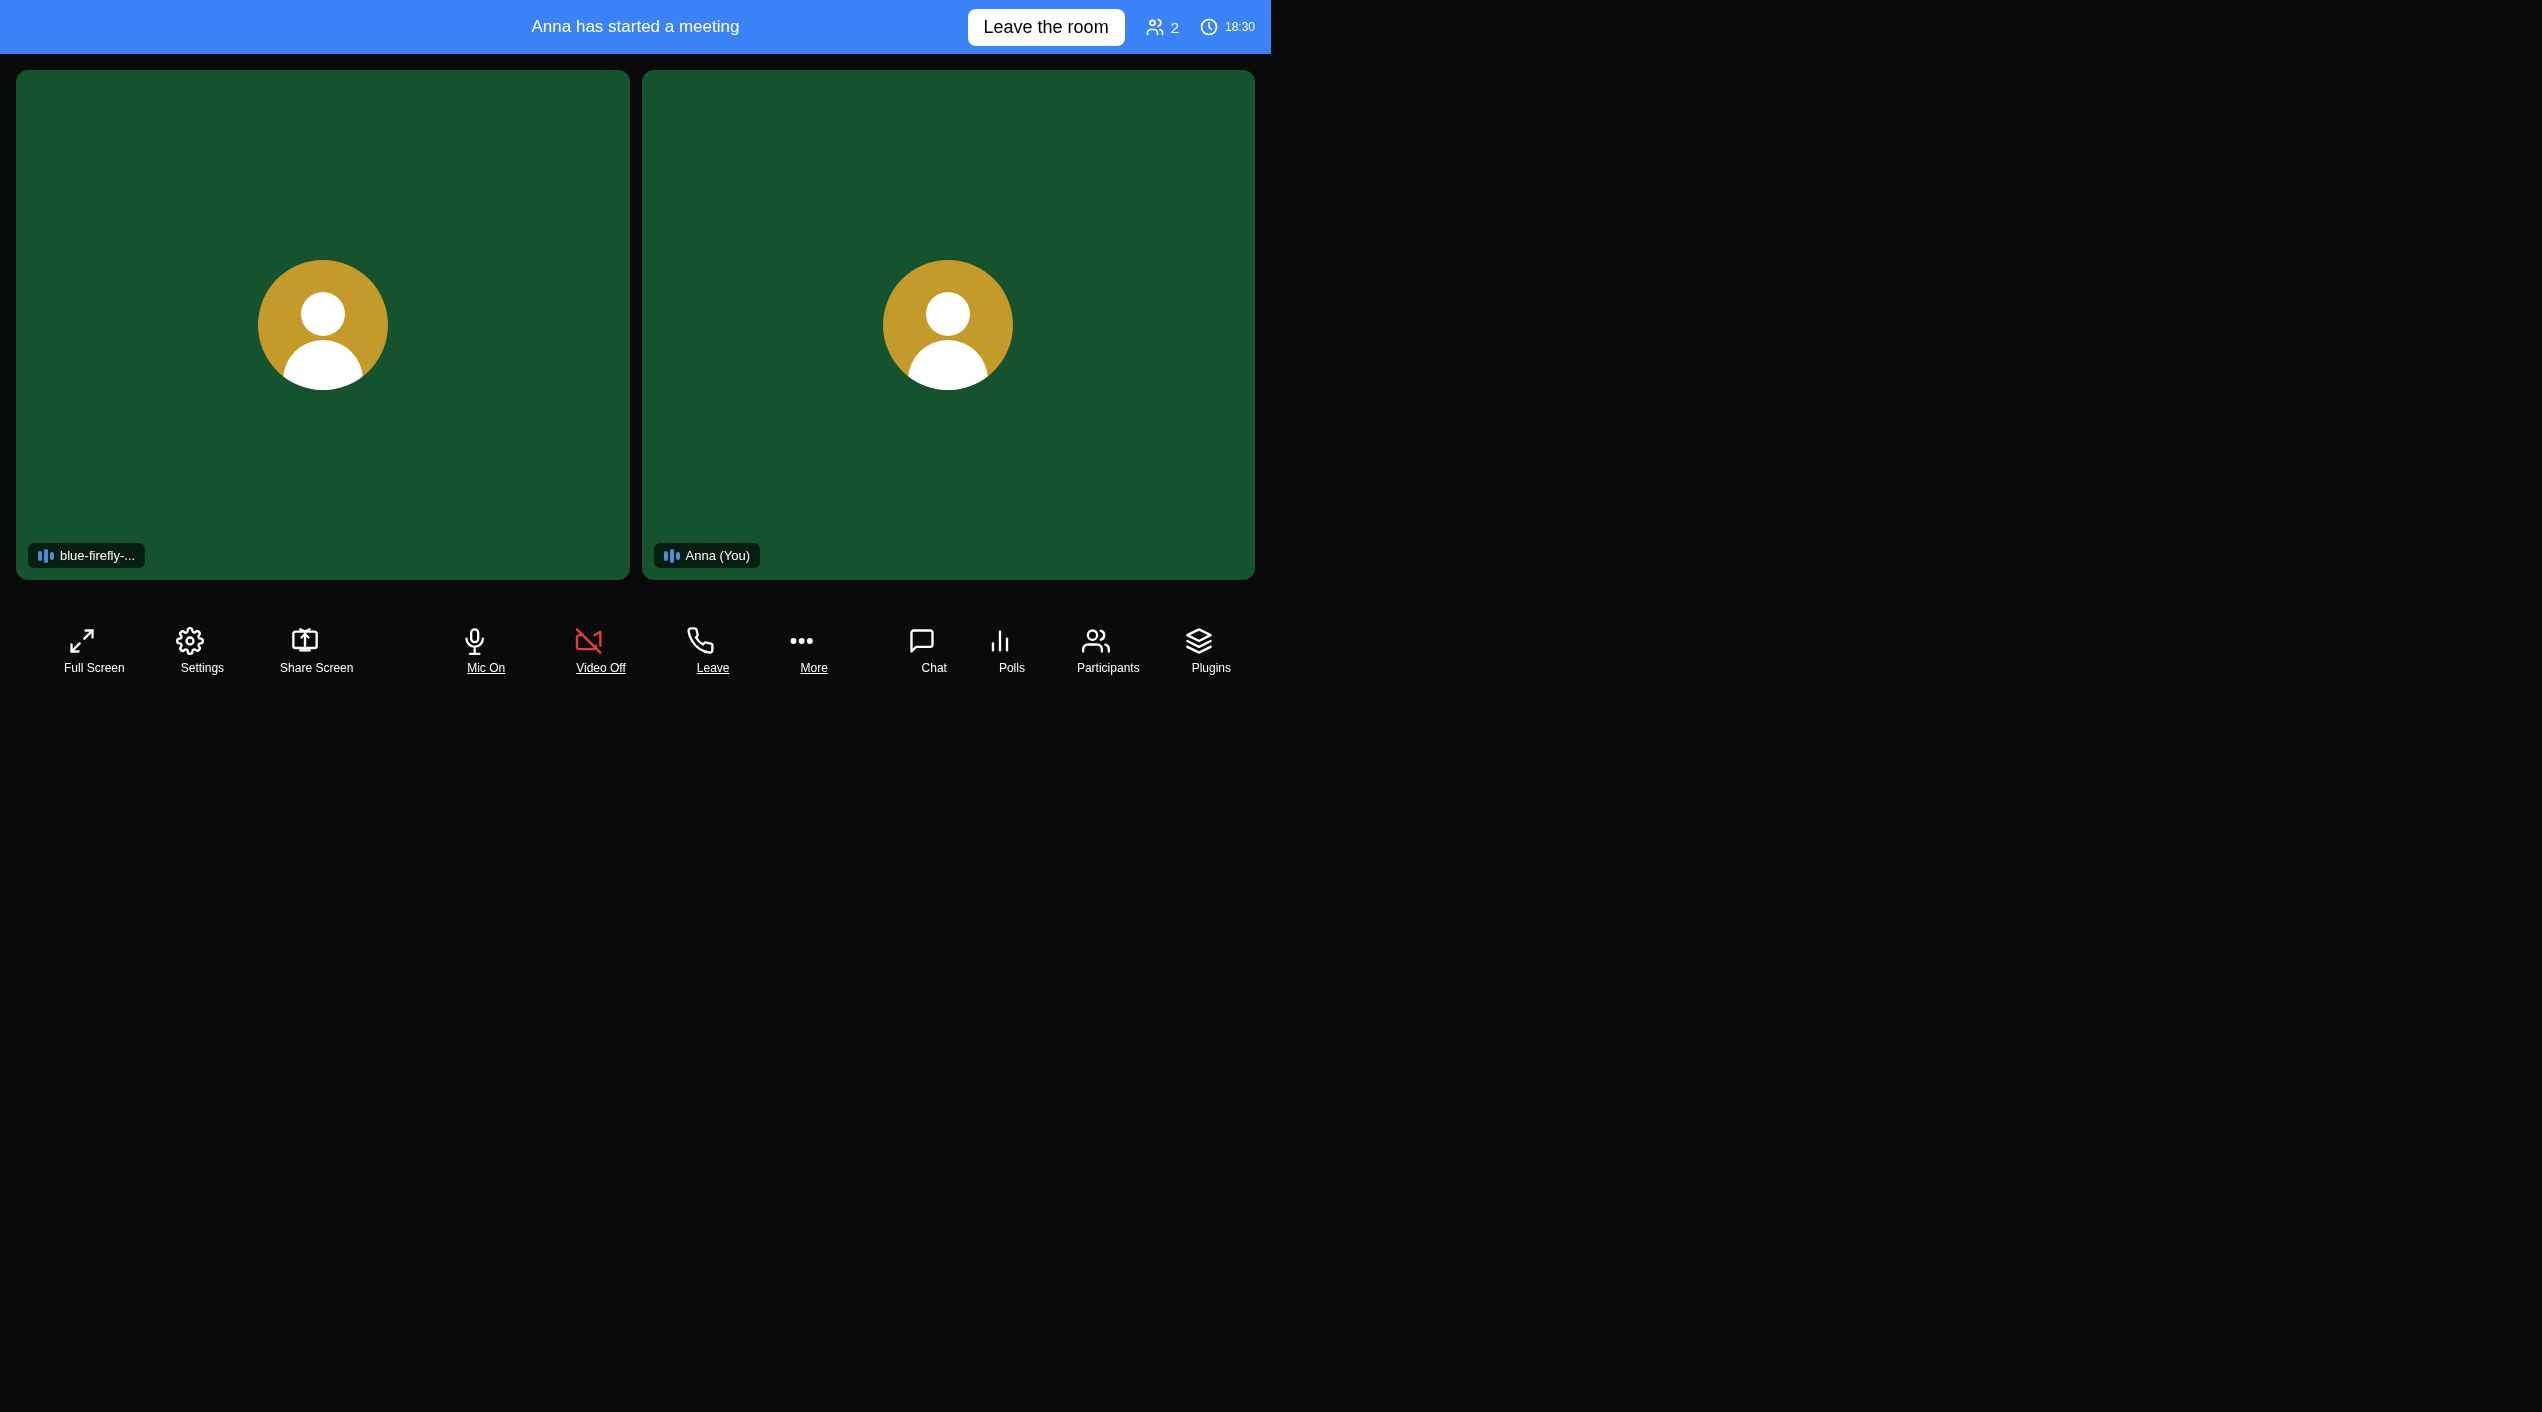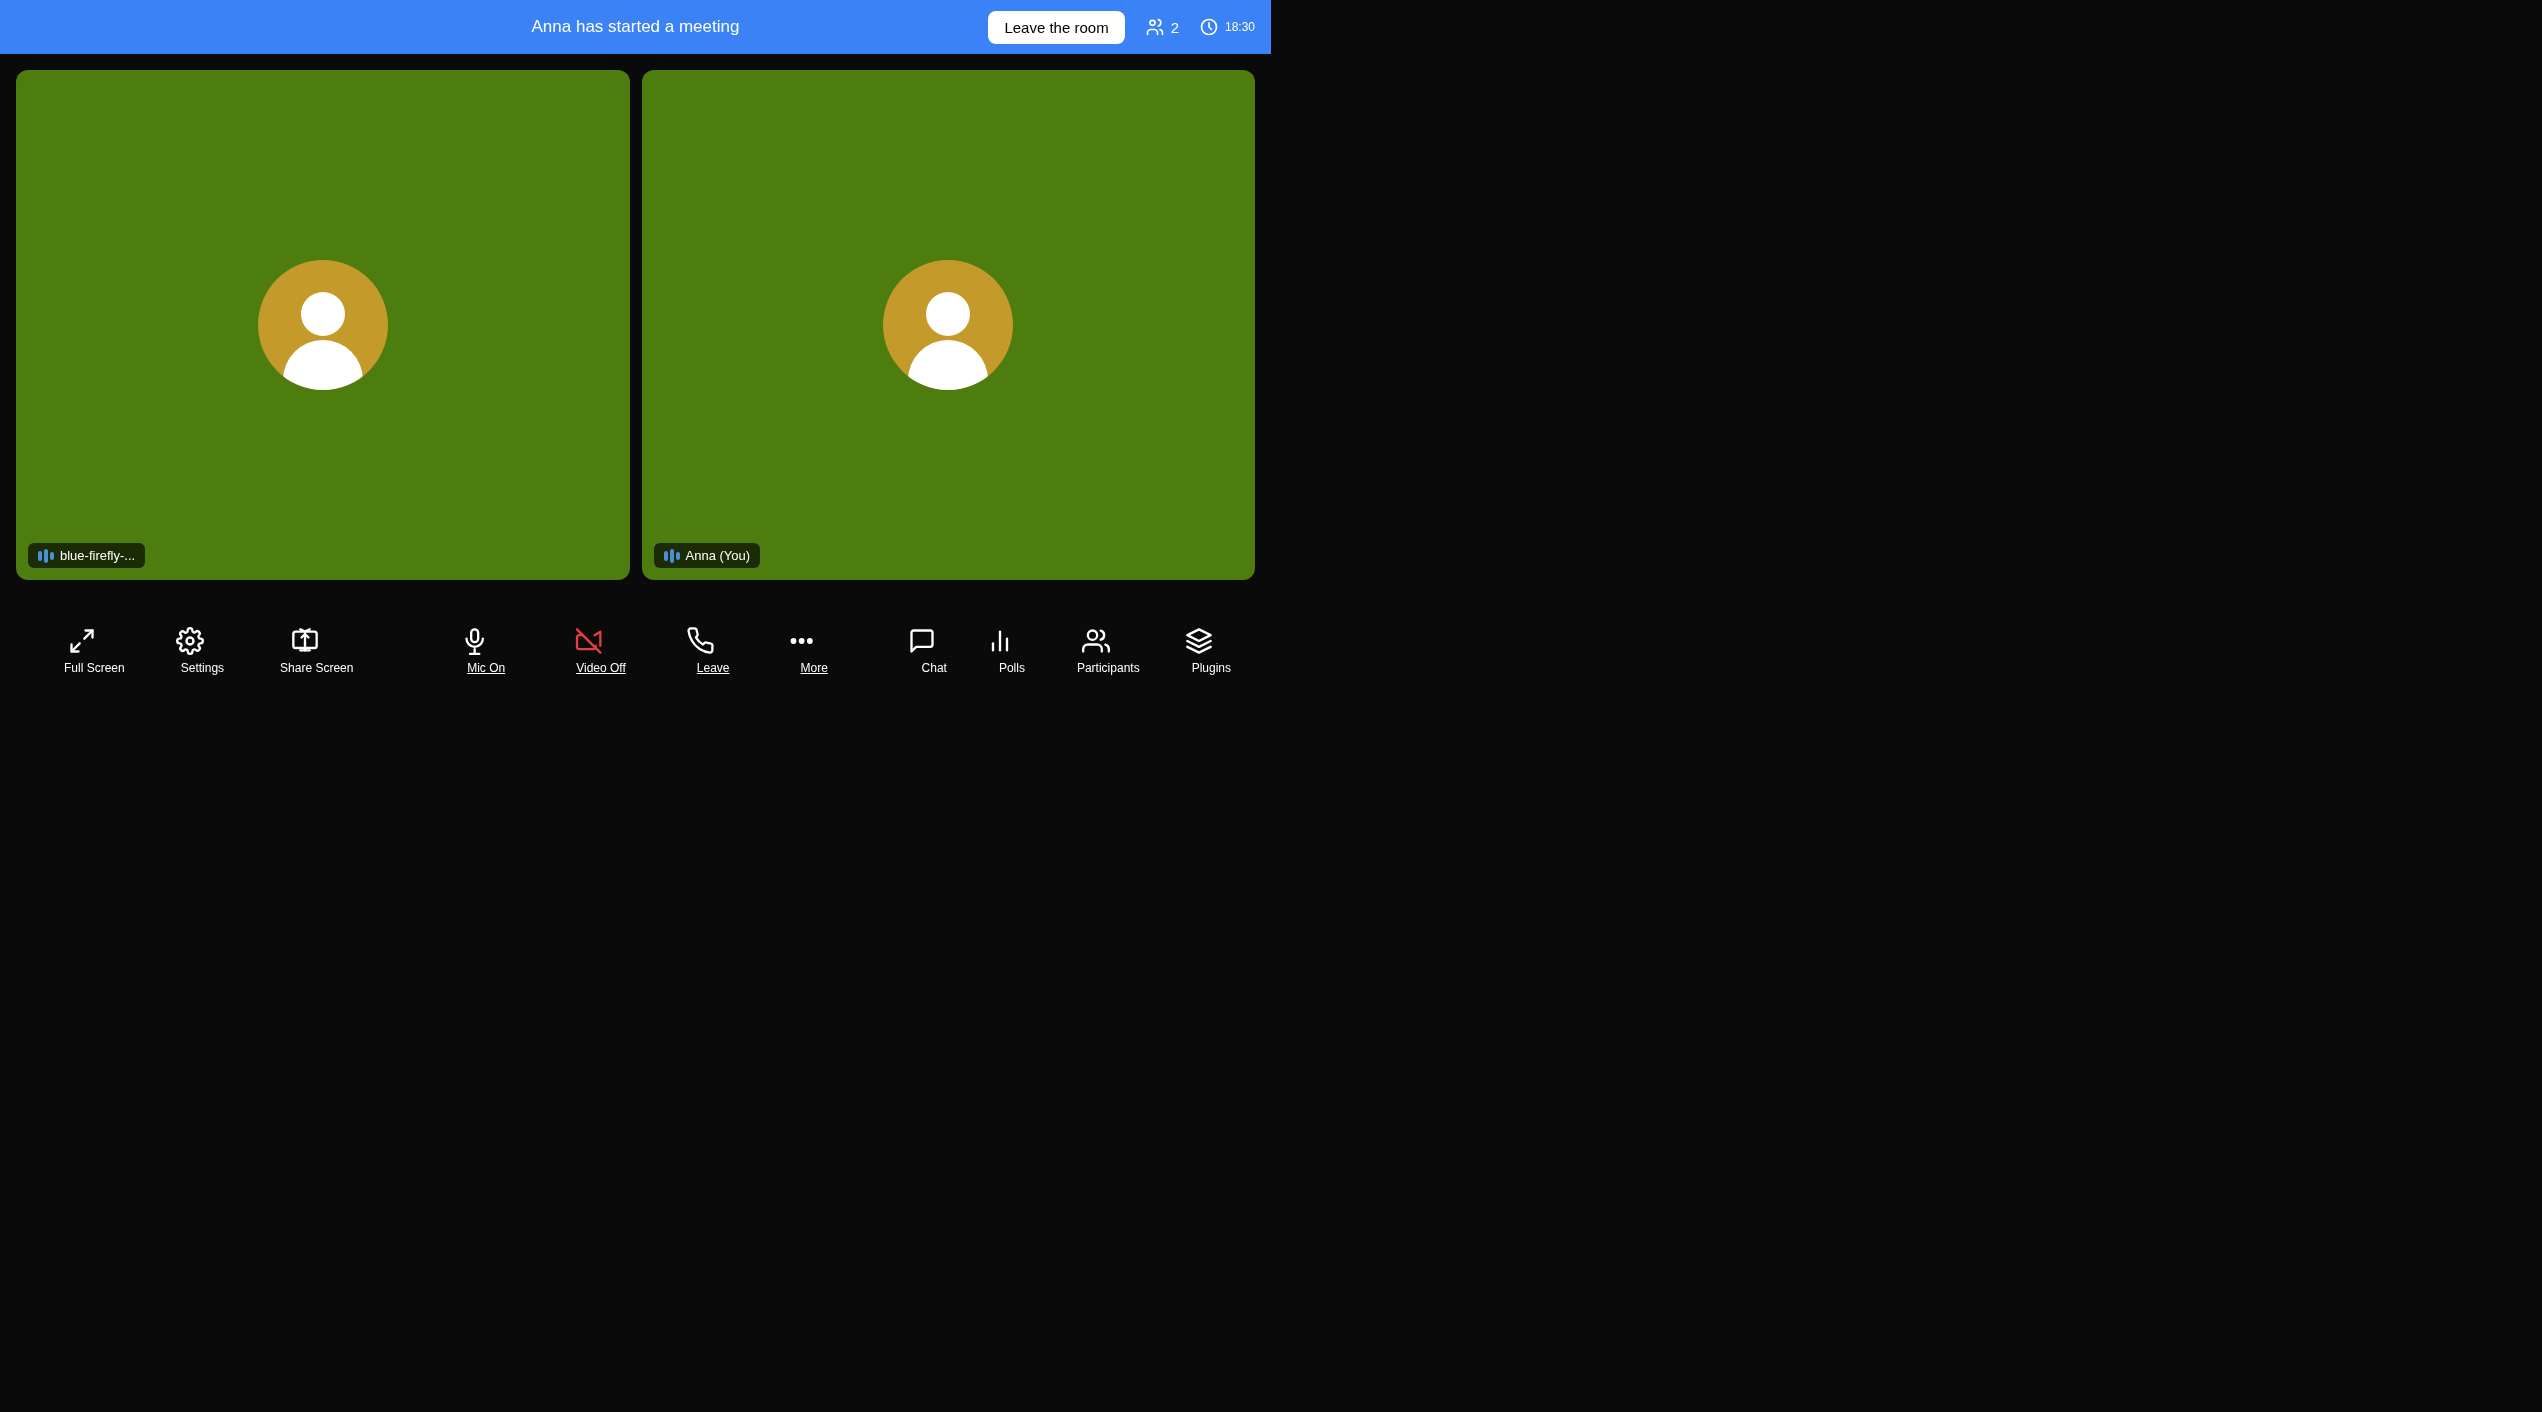--- a/index.html
+++ b/index.html
@@ -35,21 +35,21 @@
       display: flex;
       align-items: center;
       gap: 20px;
     }
     .leave-btn {
       background: #ffffff;
       color: #000000;
       border: none;
       border-radius: 8px;
       padding: 8px 16px;
-      font-size: 15px;
+      font-size: 18px;
       font-weight: 500;
       cursor: pointer;
       white-space: nowrap;
     }
     .header-participants {
       display: flex;
       align-items: center;
       gap: 6px;
       font-size: 15px;
       color: #fff;
@@ -72,21 +72,21 @@
       align-items: center;
       justify-content: center;
       background: #0a0a0a;
       padding: 16px;
       gap: 12px;
     }
 
     .video-tile {
       flex: 1;
       height: 100%;
-      background: #4d7c0f;
+      background: #14532d;
       border-radius: 12px;
       position: relative;
       display: flex;
       align-items: center;
       justify-content: center;
       overflow: hidden;
       text-decoration: underline;
     }
 
     .avatar-container {

